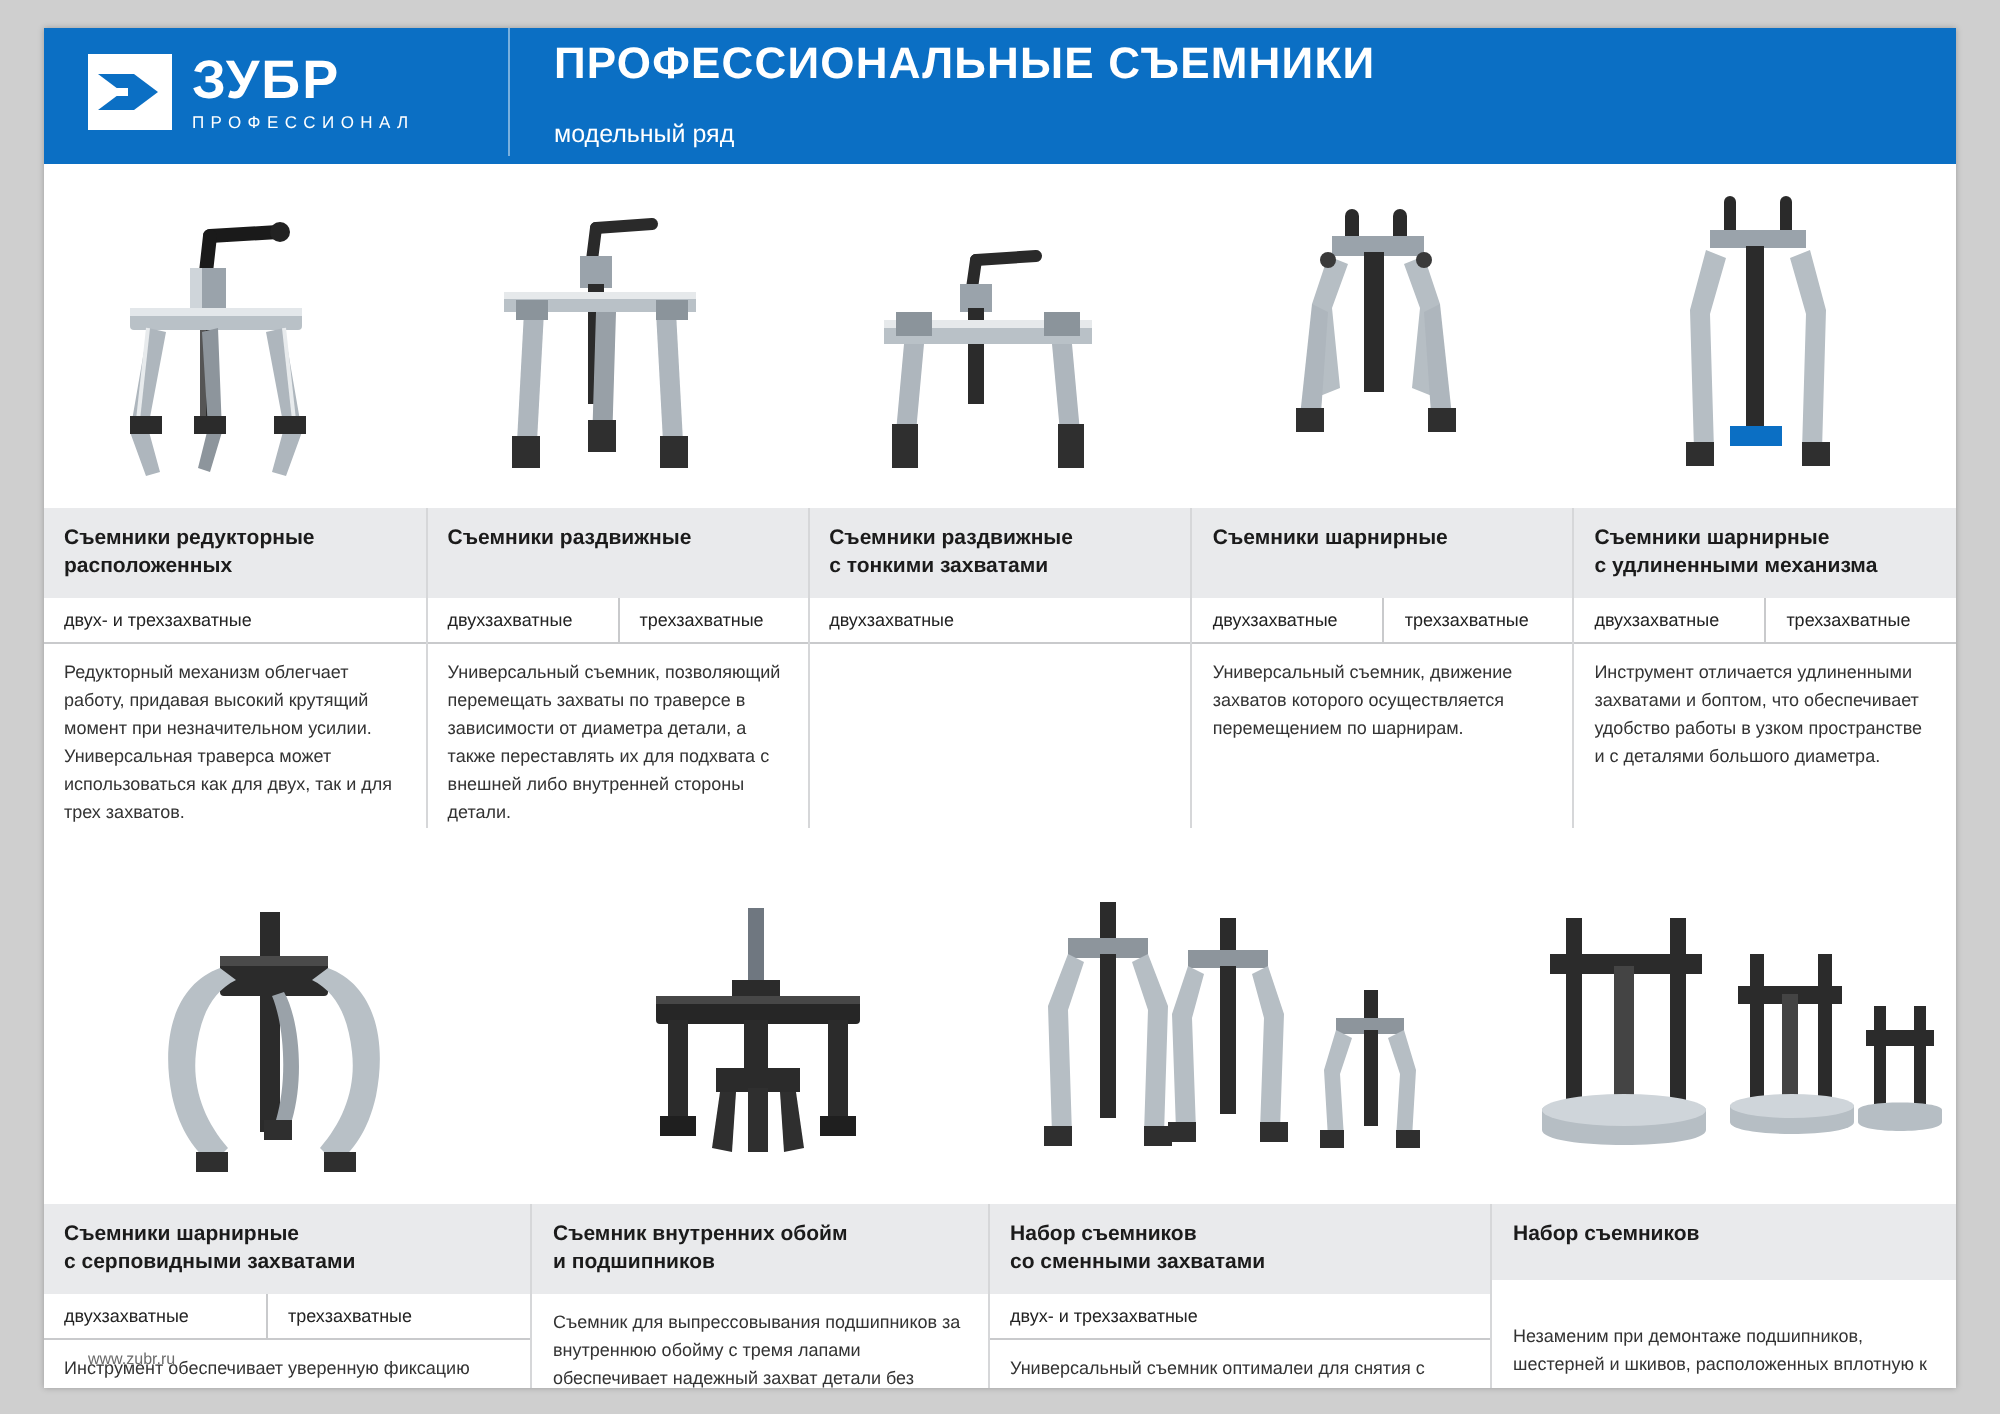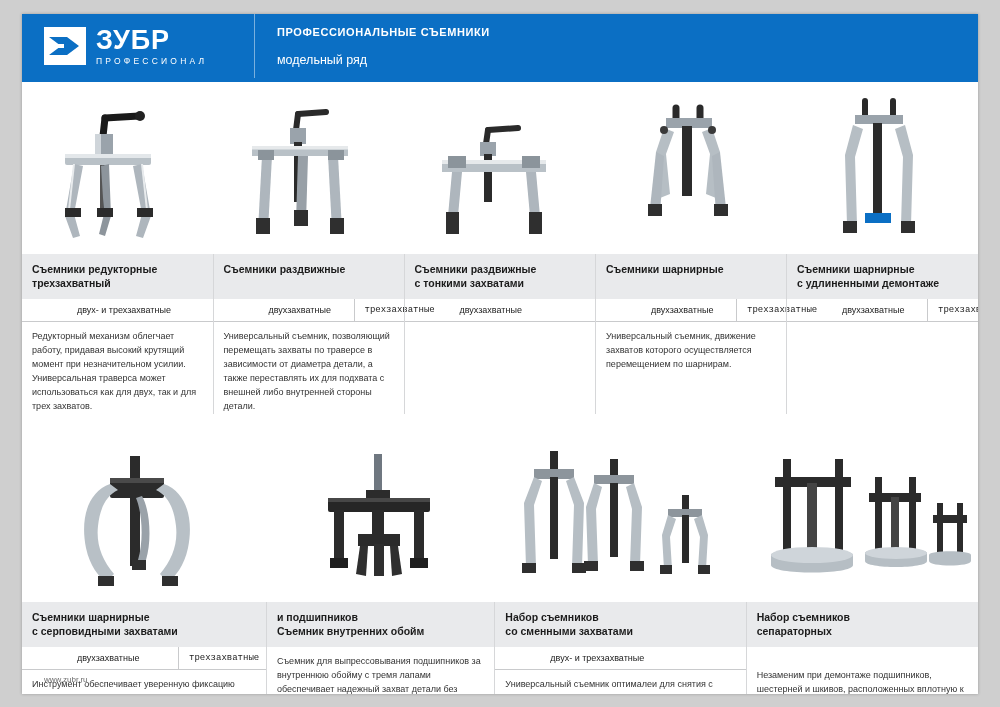--- a/index.html
+++ b/index.html
@@ -40,21 +40,21 @@
     color:#ffffff;font-weight:bold;font-size:27px;letter-spacing:1px;
   }
   .logo-sub{
     color:#ffffff;font-size:8.5px;letter-spacing:3.2px;margin-top:3px;
   }
   .header-divider{
     width:1px;height:64px;background:#ffffff;opacity:.45;
   }
   .header-titles{padding-left:22px;}
   .header-title{
-    color:#ffffff;font-weight:bold;font-size:11px;letter-spacing:.6px;
+    color:#ffffff;font-weight:bold;font-size:22px;letter-spacing:.6px;
   }
   .header-subtitle{
     color:#ffffff;font-size:12.5px;margin-top:15px;
   }
   .blue-rule{height:4px;background:#0b6fc4;}
   
   .row{display:flex;}
   .row-imgs{display:flex;align-items:flex-end;}
   .cell{box-sizing:border-box;}
   .img-cell{
@@ -68,30 +68,30 @@
     background:#e9eaec;
     padding:8px 10px 9px 10px;
     min-height:38px;
     box-sizing:border-box;
   }
   .title-bar span{
     display:block;
     font-weight:bold;font-size:10.5px;color:#1b1b1b;line-height:1.35;
   }
   .grips{
-    display:flex;border-bottom:1px solid #c9cacc;padding-left:45px;
+    display:flex;border-bottom:1px solid #c9cacc;
   }
   .grip{
     font-size:9px;color:#222;
     padding:6px 8px 6px 10px;
     box-sizing:border-box;
     white-space:nowrap;
   }
   .grip.two{flex:0 0 auto;border-right:1px solid #c9cacc;min-width:96px;}
-  .grip.three{flex:1 1 auto;padding-left:10px;font-family:Liberation Mono, monospace;}
+  .grip.three{flex:1 1 auto;padding-left:10px;}
   .grip.single{flex:1 1 auto;border-right:none;}
   .desc{
     font-size:9px;color:#333;line-height:1.55;
     padding:8px 12px 0 10px;
   }
   .sep-v{width:1px;background:#d6d7d9;align-self:stretch;}
   .footer{
     position:absolute;left:22px;bottom:10px;
     font-size:8px;color:#6c6c6c;
   }
@@ -220,21 +220,21 @@
         <rect x="58" y="128" width="26" height="10" fill="#0b6fc4"></rect>
       </svg>
     </div>
   </div>
 
   <div class="row">
 
     <div class="cell info-cell" style="width:191px">
       <div class="title-bar">
         <span>Съемники редукторные</span>
-        <span>трехзахватный</span>
+        <span>расположенных</span>
       </div>
       <div class="grips">
         <div class="grip single">двух- и трехзахватные</div>
       </div>
       <div class="desc">Редукторный механизм облегчает работу, придавая высокий крутящий момент при незначительном усилии. Универсальная траверса может использоваться как для двух, так и для трех захватов.</div>
     </div>
     <div class="sep-v"></div>
 
     <div class="cell info-cell" style="width:190px">
       <div class="title-bar">
@@ -269,26 +269,27 @@
         <div class="grip two">двухзахватные</div>
         <div class="grip three">трехзахватные</div>
       </div>
       <div class="desc">Универсальный съемник, движение захватов которого осуществляется перемещением по шарнирам.</div>
     </div>
     <div class="sep-v"></div>
 
     <div class="cell info-cell" style="width:191px">
       <div class="title-bar">
         <span>Съемники шарнирные</span>
-        <span>с удлиненными демонтаже</span>
+        <span>с удлиненными механизма</span>
       </div>
       <div class="grips">
         <div class="grip two">двухзахватные</div>
         <div class="grip three">трехзахватные</div>
       </div>
+      <div class="desc">Инструмент отличается удлиненными захватами и боптом, что обеспечивает удобство работы в узком пространстве и с деталями большого диаметра.</div>
     </div>
   </div>
 
   <div class="row-imgs" style="margin-top:16px">
 
     <div class="img-cell" style="width:244px">
       <svg width="180" height="150" viewBox="0 0 180 150">
         <rect x="76" y="8" width="10" height="26" fill="#2b2b2b"></rect>
         <rect x="56" y="30" width="54" height="20" rx="2" fill="#2b2b2b"></rect>
         <rect x="56" y="30" width="54" height="5" fill="#4a4a4a"></rect>
@@ -390,43 +391,42 @@
       <div class="grips">
         <div class="grip two" style="min-width:112px">двухзахватные</div>
         <div class="grip three">трехзахватные</div>
       </div>
       <div class="desc">Инструмент обеспечивает уверенную фиксацию детали захватами благодаря особой конструкции, которая не предполагает движения захватов вдоль оси траверсы.</div>
     </div>
     <div class="sep-v"></div>
 
     <div class="cell info-cell" style="width:228px">
       <div class="title-bar">
+        <span>Съемник внутренних обойм</span>
         <span>и подшипников</span>
-        <span>Съемник внутренних обойм</span>
       </div>
       <div class="desc">Съемник для выпрессовывания подшипников за внутреннюю обойму с тремя лапами обеспечивает надежный захват детали без повреждений.</div>
     </div>
     <div class="sep-v"></div>
 
     <div class="cell info-cell" style="width:251px">
       <div class="title-bar">
         <span>Набор съемников</span>
         <span>со сменными захватами</span>
       </div>
       <div class="grips">
         <div class="grip single">двух- и трехзахватные</div>
       </div>
       <div class="desc">Универсальный съемник оптималеи для снятия с валов и других деталей внешних и внутренних подшипников, шестерней, шкивов и т. д., установленных с натягом.</div>
     </div>
     <div class="sep-v"></div>
 
     <div class="cell info-cell" style="width:232px">
       <div class="title-bar">
         <span>Набор съемников</span>
-        <span>сепараторных</span>
       </div>
       <div class="grips" style="border-bottom:none;height:0;overflow:hidden">
         
       </div>
       <div class="desc" style="padding-top:22px">Незаменим при демонтаже подшипников, шестерней и шкивов, расположенных вплотную к узлам и деталям механизма.</div>
     </div>
   </div>
 
   <div class="footer">www.zubr.ru</div>
 </div>

